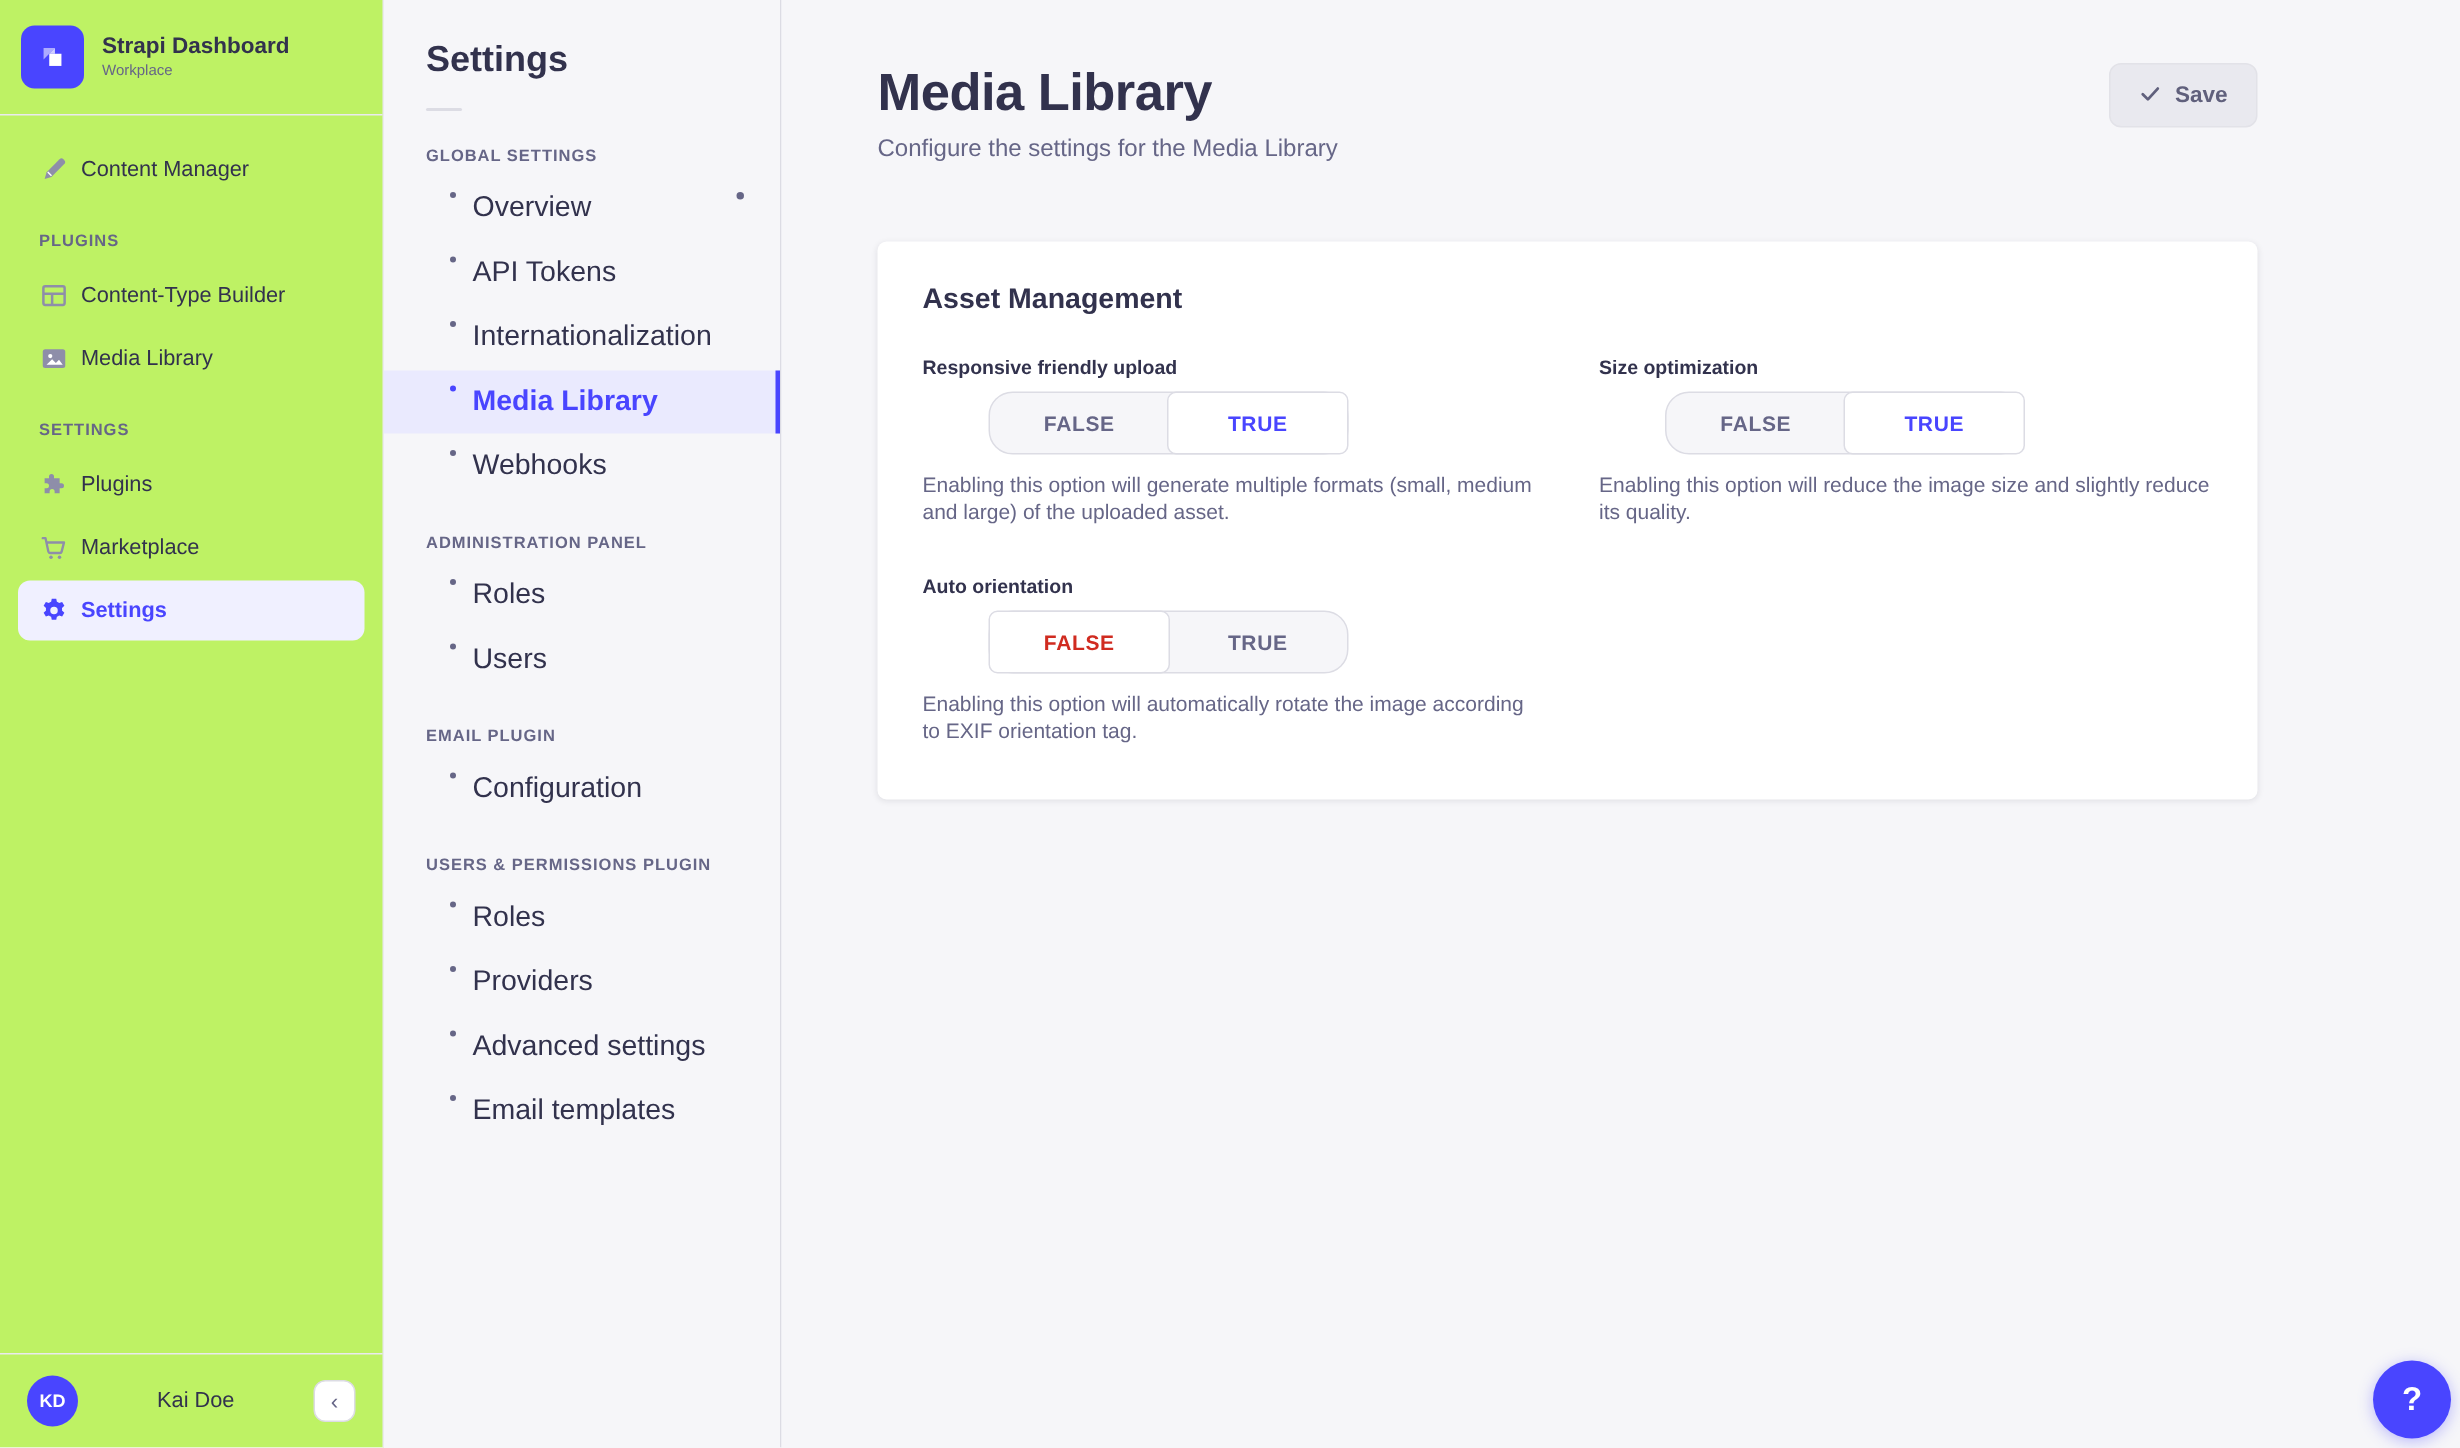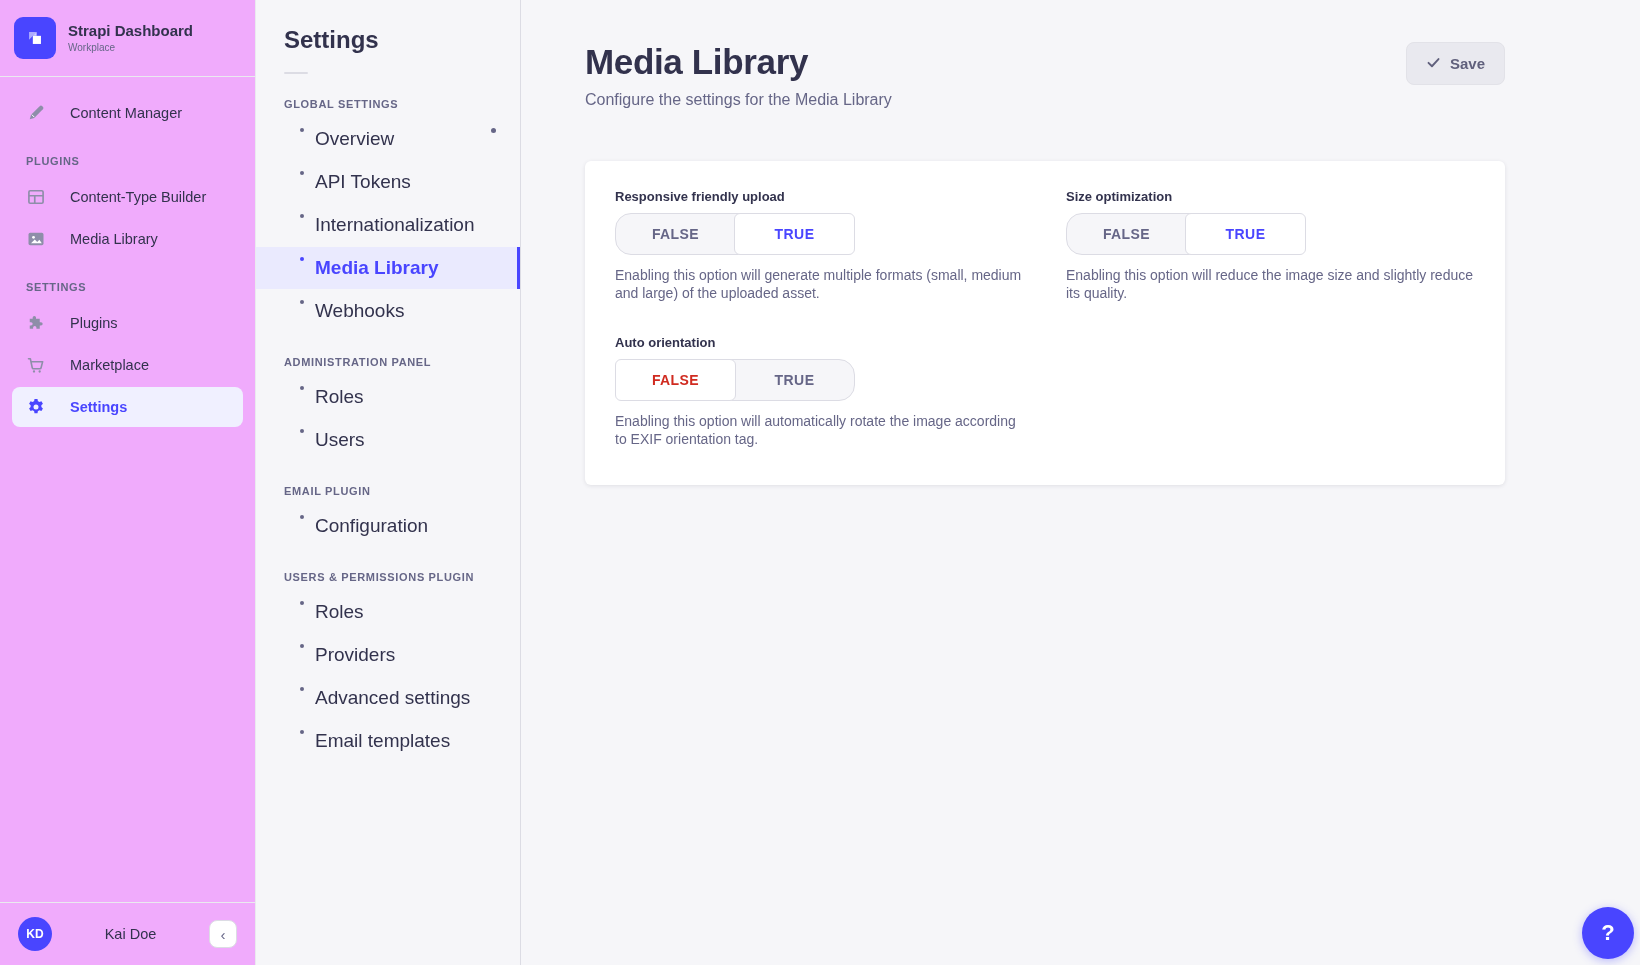--- a/index.html
+++ b/index.html
@@ -8,21 +8,21 @@
     font-family: "Liberation Sans", sans-serif;
     background: #f6f6f9;
     color: #32324d;
     overflow: hidden;
   }
   .app { display: flex; width: 100%; height: 100vh; min-height: 965px; }
 
   
   .sidebar {
     width: 256px; min-width: 256px;
-    background: #f0abfc;
+    background: #bef264;
     border-right: 1px solid #eaeaef;
     display: flex; flex-direction: column;
   }
   .brand {
     display: flex; align-items: center; gap: 12px;
     padding: 17px 14px; border-bottom: 1px solid #eaeaef;
   }
   .brand-logo {
     width: 42px; height: 42px; border-radius: 9px;
     background: #4945ff; display: flex; align-items: center; justify-content: center;
@@ -31,21 +31,21 @@
   .brand-text { line-height: 1.2; }
   .brand-title { font-size: 15px; font-weight: 700; color: #32324d; }
   .brand-sub { font-size: 10px; color: #666687; margin-top: 2px; }
 
   .side-nav { flex: 1; padding: 14px 12px; overflow: hidden; }
   .side-group-label {
     font-size: 11px; font-weight: 700; color: #666687;
     letter-spacing: .06em; margin: 22px 14px 10px;
   }
   .side-item {
-    display: flex; align-items: center; gap: 24px;
+    display: flex; align-items: center; gap: 8px;
     padding: 10px 14px; margin: 2px 0;
     border-radius: 8px; font-size: 14.5px; color: #32324d; cursor: pointer;
   }
   .side-item .icn { width: 20px; height: 20px; color: #8e8ea9; display: flex; }
   .side-item .icn svg { width: 20px; height: 20px; }
   .side-item.selected { background: #f0f0ff; color: #4945ff; font-weight: 700; }
   .side-item.selected .icn { color: #4945ff; }
 
   .side-footer {
     border-top: 1px solid #eaeaef;
@@ -107,21 +107,21 @@
   .card {
     background: #fff; border-radius: 6px;
     box-shadow: 0 1px 4px rgba(33,33,52,.1);
     margin-top: 52px; padding: 28px 30px 36px;
   }
   .card-title { font-size: 19px; font-weight: 700; margin: 0 0 26px; color: #32324d; }
   .fields-grid { display: grid; grid-template-columns: 1fr 1fr; column-gap: 42px; row-gap: 32px; }
   .field-label { font-size: 13px; font-weight: 700; color: #32324d; margin-bottom: 9px; }
   .toggle {
     display: flex; width: 240px; height: 42px;
-    background: #f6f6f9; border: 1px solid #dcdce4; border-radius: 16px;
+    background: #f6f6f9; border: 1px solid #dcdce4; border-radius: 16px; margin-left: 44px;
   }
   .toggle-seg {
     flex: 1; display: flex; align-items: center; justify-content: center;
     font-size: 14px; font-weight: 700; letter-spacing: .03em;
     color: #666687; cursor: pointer; border-radius: 6px; user-select: none;
   }
   .toggle-seg.sel { background: #fff; border: 1px solid #dcdce4; margin: -1px; }
   .toggle-seg.sel.true-col { color: #4945ff; }
   .toggle-seg.sel.false-col { color: #d02b20; }
   .field-desc { font-size: 14px; color: #666687; margin-top: 11px; line-height: 1.32; max-width: 426px; }
@@ -291,20 +291,21 @@
           <span class="icn">
             <svg viewBox="0 0 24 24">
                 <path d="M4 12.5l5.5 5.5L20 6.5" fill="none" stroke="currentColor" stroke-width="3" stroke-linecap="round" stroke-linejoin="round"></path>
               </svg>
           </span>
           <span>Save</span>
         </button>
       </div>
 
       <section class="card">
+        <h2 class="card-title">Asset Management</h2>
         <div class="fields-grid" id="fields-grid">
             <div>
               <div class="field-label">Responsive friendly upload</div>
               <div class="toggle">
                 <div class="toggle-seg">FALSE</div>
                 <div class="toggle-seg sel true-col">TRUE</div>
               </div>
               <div class="field-desc">Enabling this option will generate multiple formats (small, medium and large) of the uploaded asset.</div>
             </div>
             <div>

